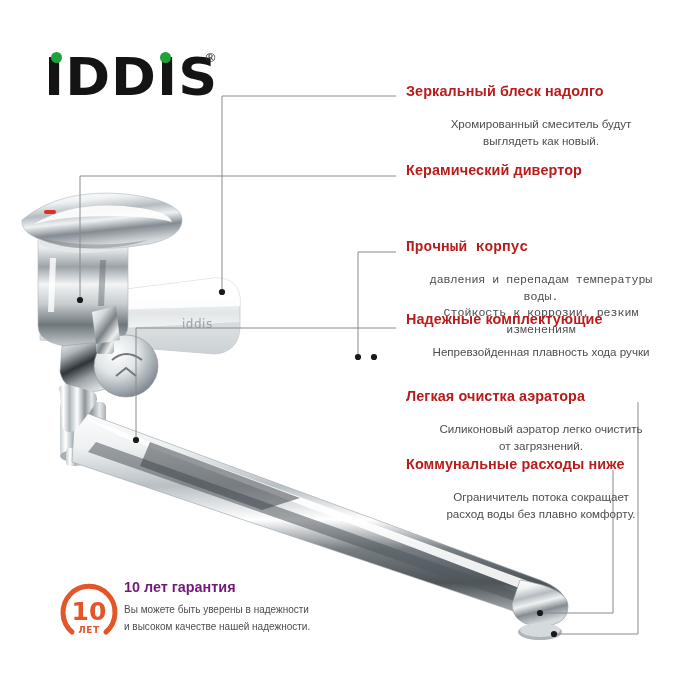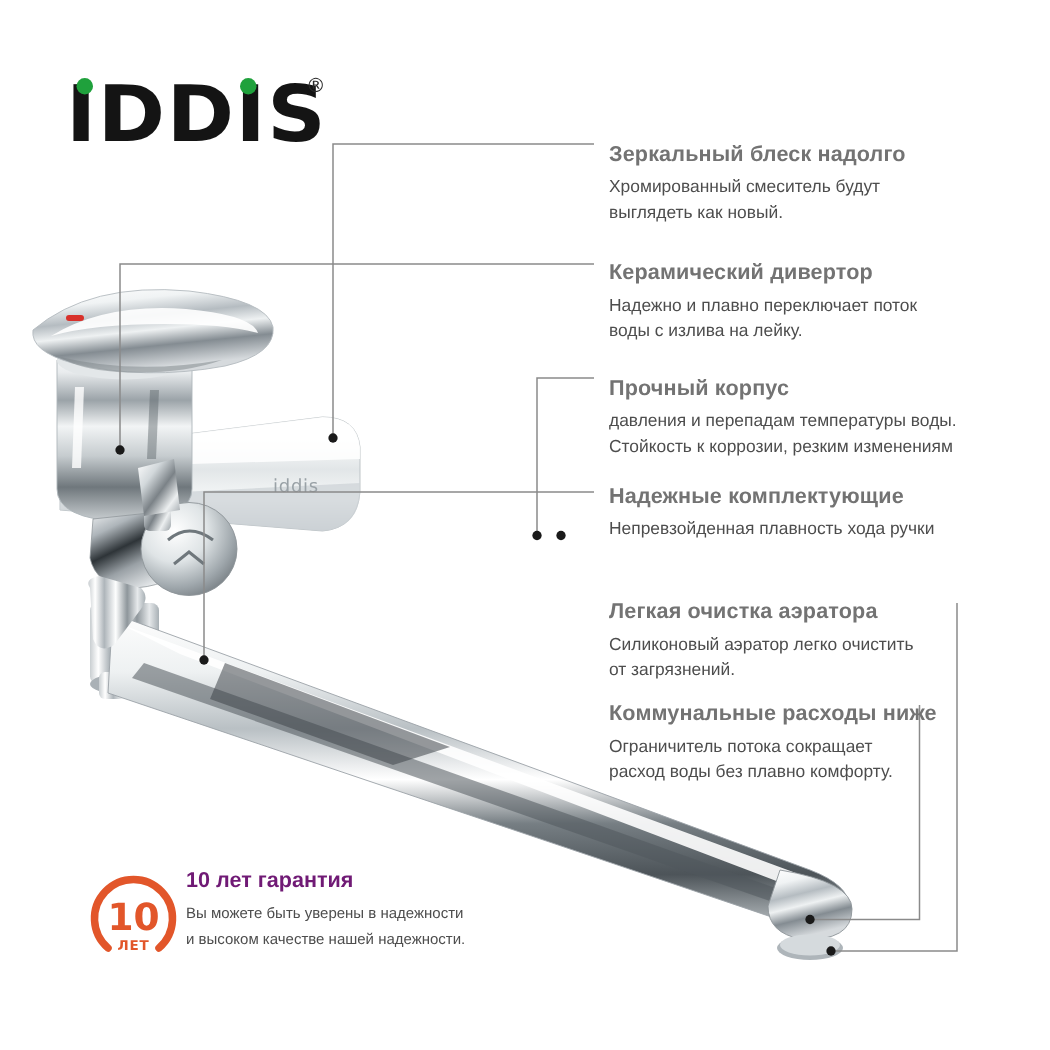--- a/index.html
+++ b/index.html
@@ -58,36 +58,37 @@
   }
 
   
   .feature {
     position: absolute;
     width: 270px;
   }
   .feature-title {
     font-size: 14.4px;
     font-weight: 700;
-    color: #737373;
+    color: #b91c1c;
     line-height: 18px;
-    margin: 12px 0 5px 0;
+    margin: 0 0 5px 0;
     letter-spacing: 0.1px;
   }
   .feature-desc {
     font-size: 11.6px;
     color: #4d4d4d;
     line-height: 16.5px;
-    margin: 0;
+    margin: 16px;
+    text-align: center;
   }
   .feature-desc span { display: block; }
 
   #feature-0 { left: 406px; top: 82px; }
   #feature-1 { left: 406px; top: 161px; }
-  #feature-2 { left: 406px; top: 238px; }
+  #feature-2 { left: 406px; top: 238px; font-family: Liberation Mono, monospace; }
   #feature-3 { left: 406px; top: 310px; }
   #feature-4 { left: 406px; top: 387px; }
   #feature-5 { left: 406px; top: 455px; }
 
   
   #leaders {
     position: absolute;
     left: 0;
     top: 0;
     width: 700px;
@@ -304,24 +305,20 @@
   <div class="feature" id="feature-0">
     <p class="feature-title">Зеркальный блеск надолго</p>
     <p class="feature-desc">
       <span>Хромированный смеситель будут</span>
       <span>выглядеть как новый.</span>
     </p>
   </div>
 
   <div class="feature" id="feature-1">
     <p class="feature-title">Керамический дивертор</p>
-    <p class="feature-desc">
-      <span>Надежно и плавно переключает поток</span>
-      <span>воды с излива на лейку.</span>
-    </p>
   </div>
 
   <div class="feature" id="feature-2">
     <p class="feature-title">Прочный корпус</p>
     <p class="feature-desc">
       <span>давления и перепадам температуры воды.</span>
       <span>Стойкость к коррозии, резким изменениям</span>
     </p>
   </div>
 

